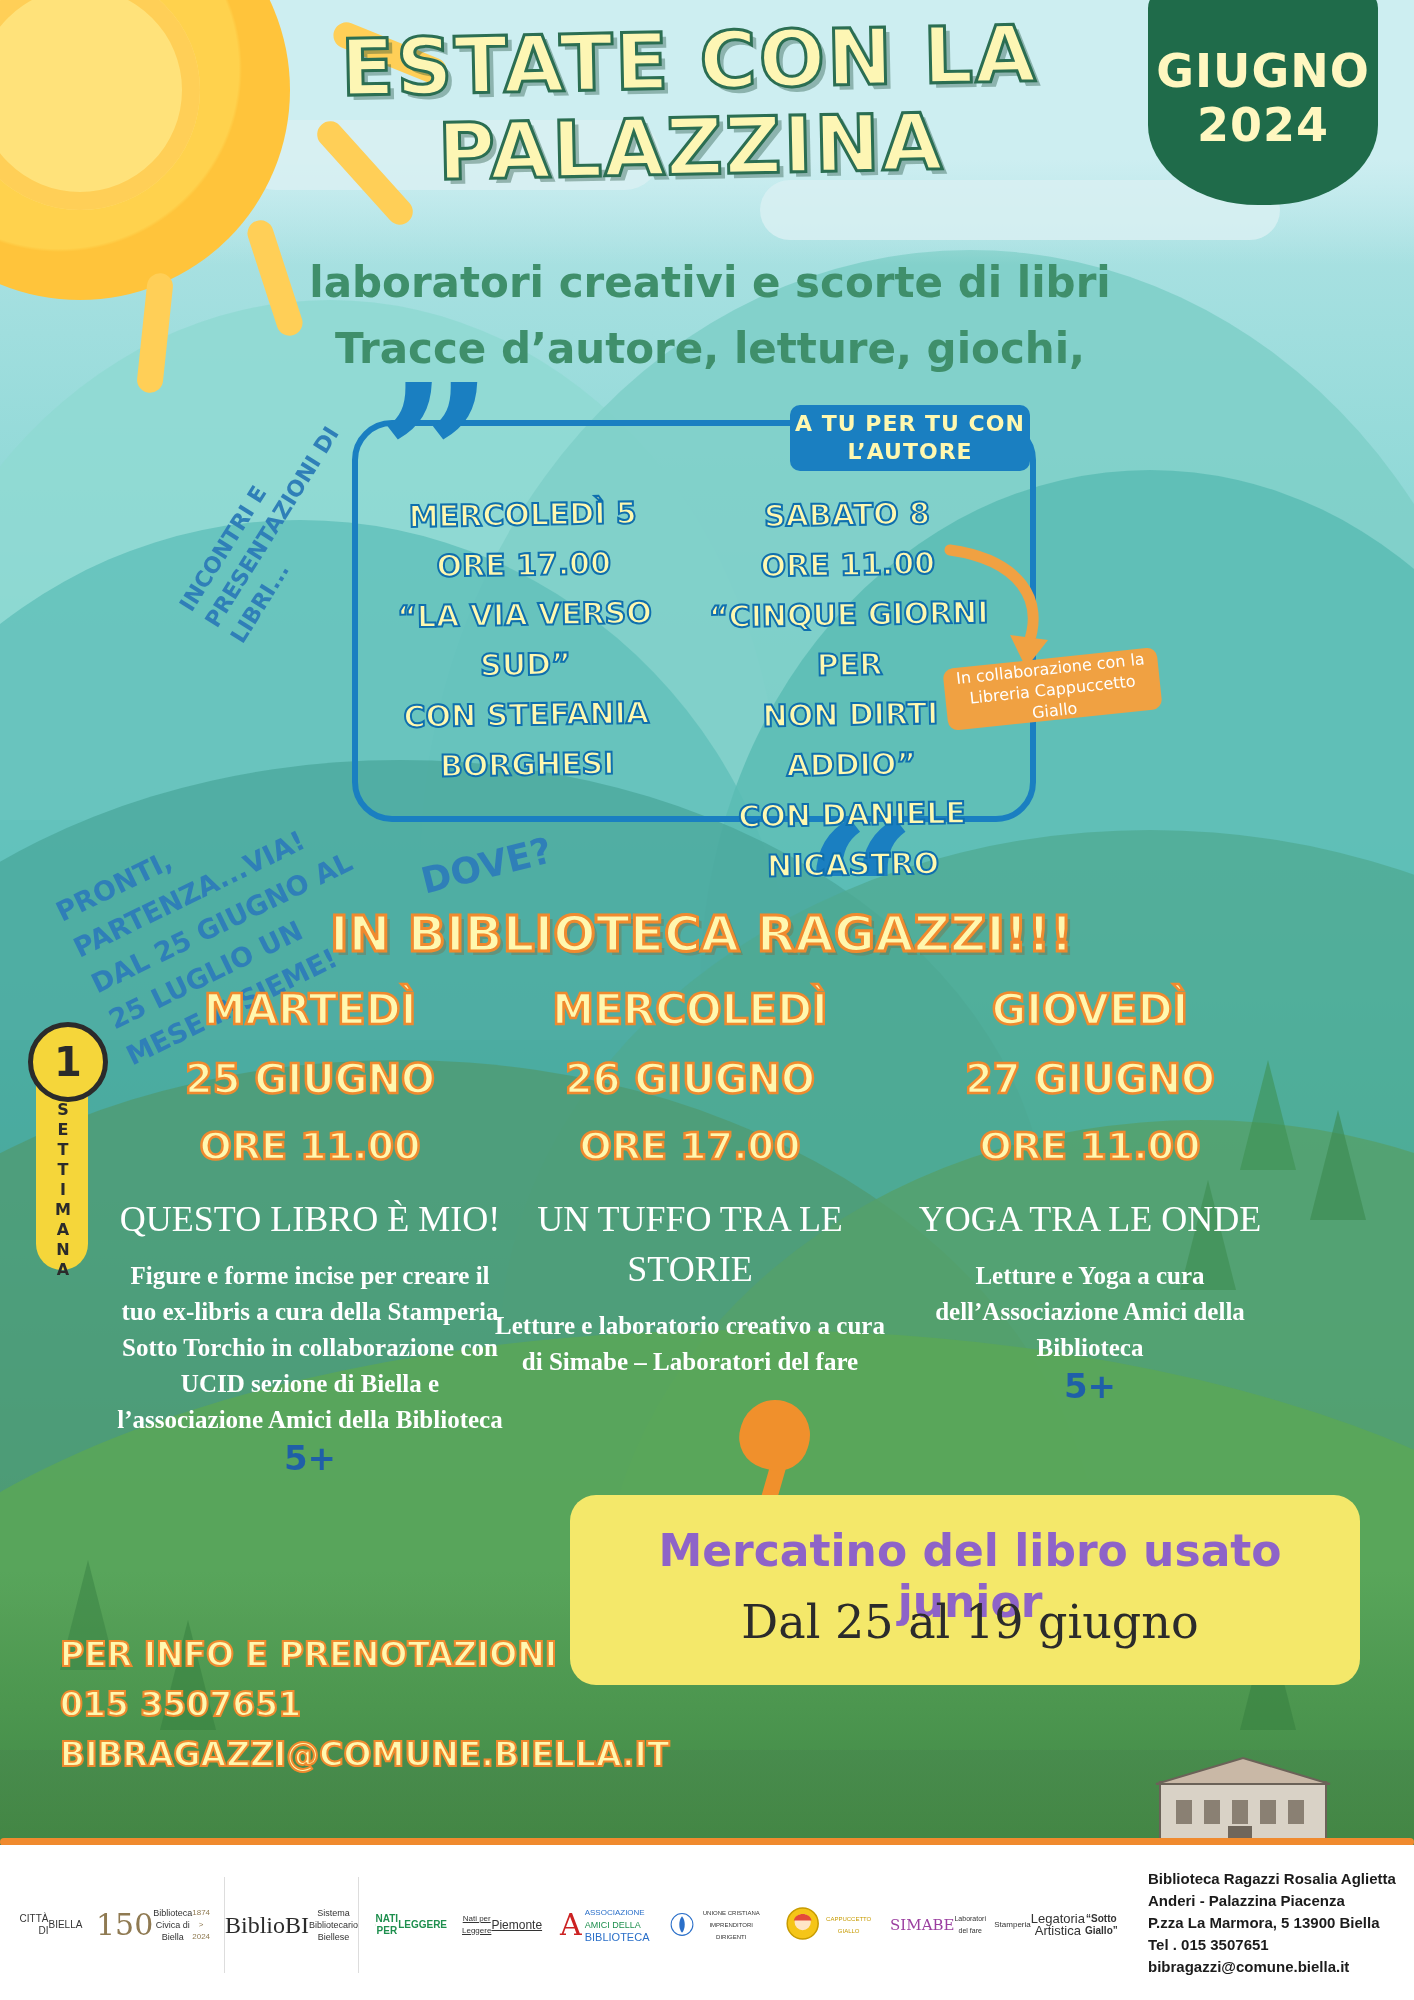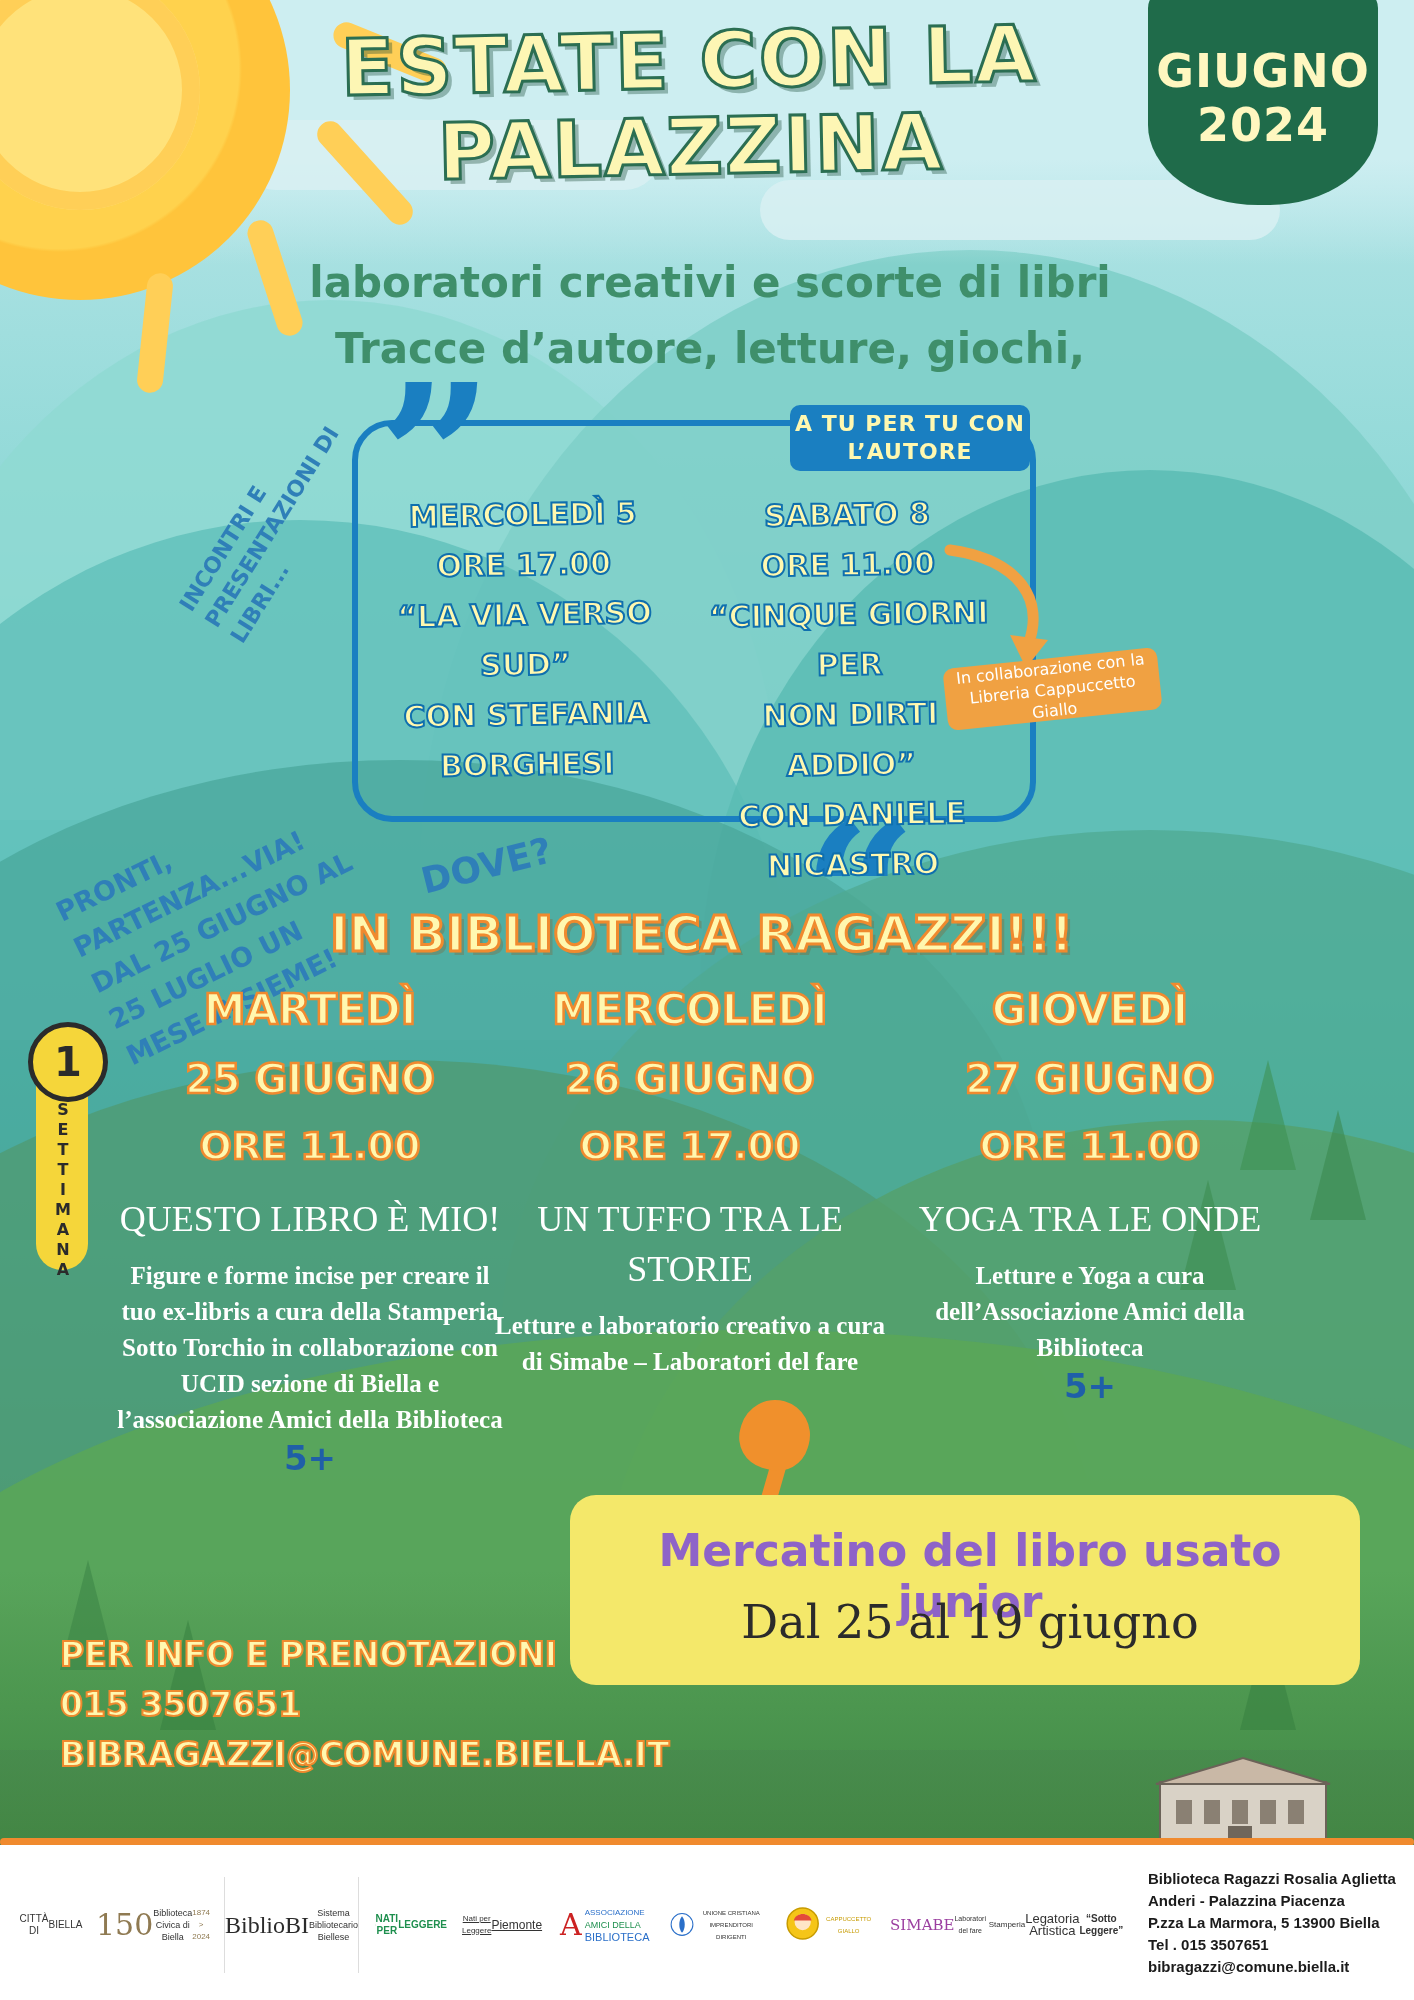--- a/index.html
+++ b/index.html
@@ -269,21 +269,21 @@
     <rect x="84" y="48" width="16" height="24" fill="#8a8073"></rect>
     <rect x="112" y="48" width="16" height="24" fill="#8a8073"></rect>
     <rect x="140" y="48" width="16" height="24" fill="#8a8073"></rect>
     <rect x="80" y="74" width="24" height="20" fill="#6f665b"></rect>
   </svg>
 
   <div class="footer-rule"></div>
   <div class="footer"></div>
 
   <div class="logos">
-    <div class="logo" style="width:62px;">
+    <div class="logo" style="width:62px;text-align:right;">
       <svg width="40" height="46" viewBox="0 0 40 46">
           <path d="M20 2 L36 10 V26 C36 36 28 42 20 44 C12 42 4 36 4 26 V10 Z" fill="#ffffff" stroke="#2b5aa0" stroke-width="2"></path>
           <path d="M20 8 L30 13 V26 C30 33 25 37 20 38 C15 37 10 33 10 26 V13 Z" fill="#d9e4f3"></path>
         </svg>
       <span>CITTÀ DI</span>
       <span>BIELLA</span>
     </div>
 
     <div class="logo" style="width:110px;">
       <span style="font-family:'DejaVu Serif',serif;font-size:30px;color:#8f7a52;">150</span>
@@ -354,21 +354,21 @@
     </div>
 
     <div class="logo" style="width:108px;">
       <svg width="48" height="46" viewBox="0 0 48 46">
           <rect x="4" y="4" width="40" height="38" fill="#1a1a1a"></rect>
           <rect x="10" y="12" width="28" height="6" fill="#ffffff"></rect>
           <rect x="10" y="24" width="28" height="10" fill="#ffffff"></rect>
         </svg>
       <span style="font-size:8px;">Stamperia</span>
       <span style="font-size:13px;">Legatoria Artistica</span>
-      <span style="font-weight:bold;font-size:10px;">“Sotto Leggere”</span>
+      <span style="font-weight:bold;font-size:10px;">“Sotto Giallo”</span>
     </div>
   </div>
 
   <div class="addr">
     <div>Biblioteca Ragazzi Rosalia Aglietta</div>
     <div>Anderi - Palazzina Piacenza</div>
     <div>P.zza La Marmora, 5 13900 Biella</div>
     <div>Tel . 015 3507651</div>
     <div>bibragazzi@comune.biella.it</div>
   </div>

